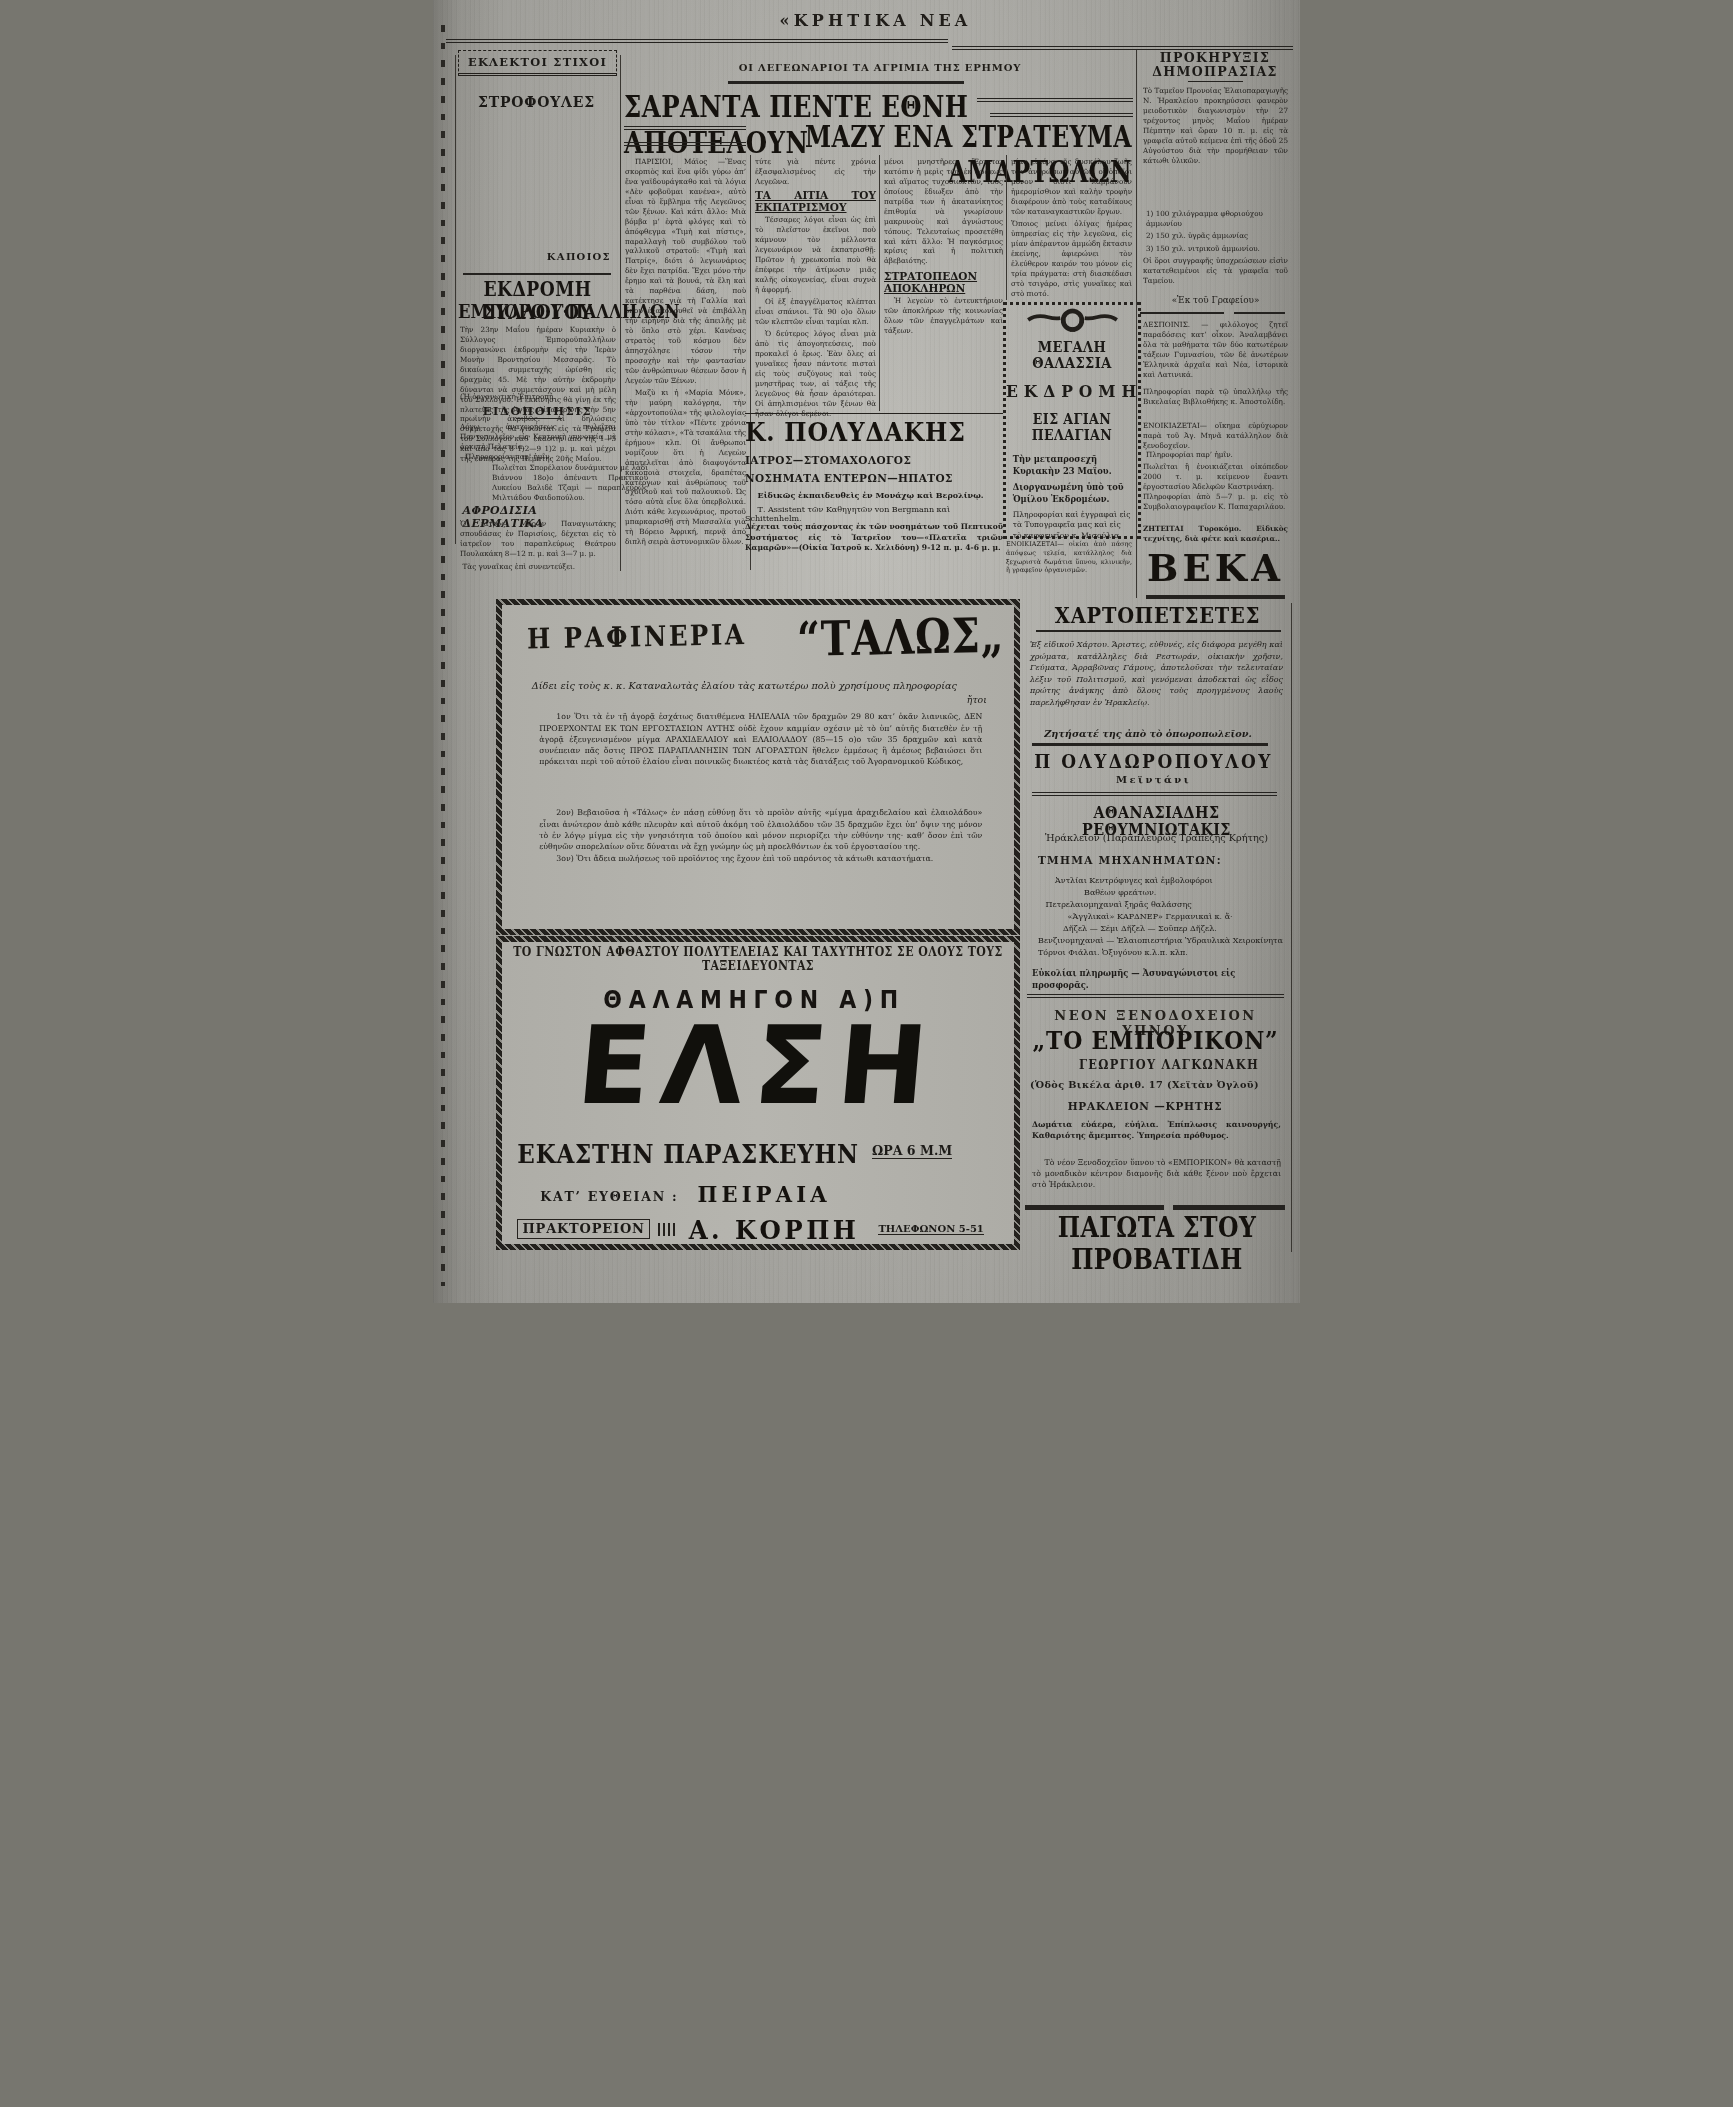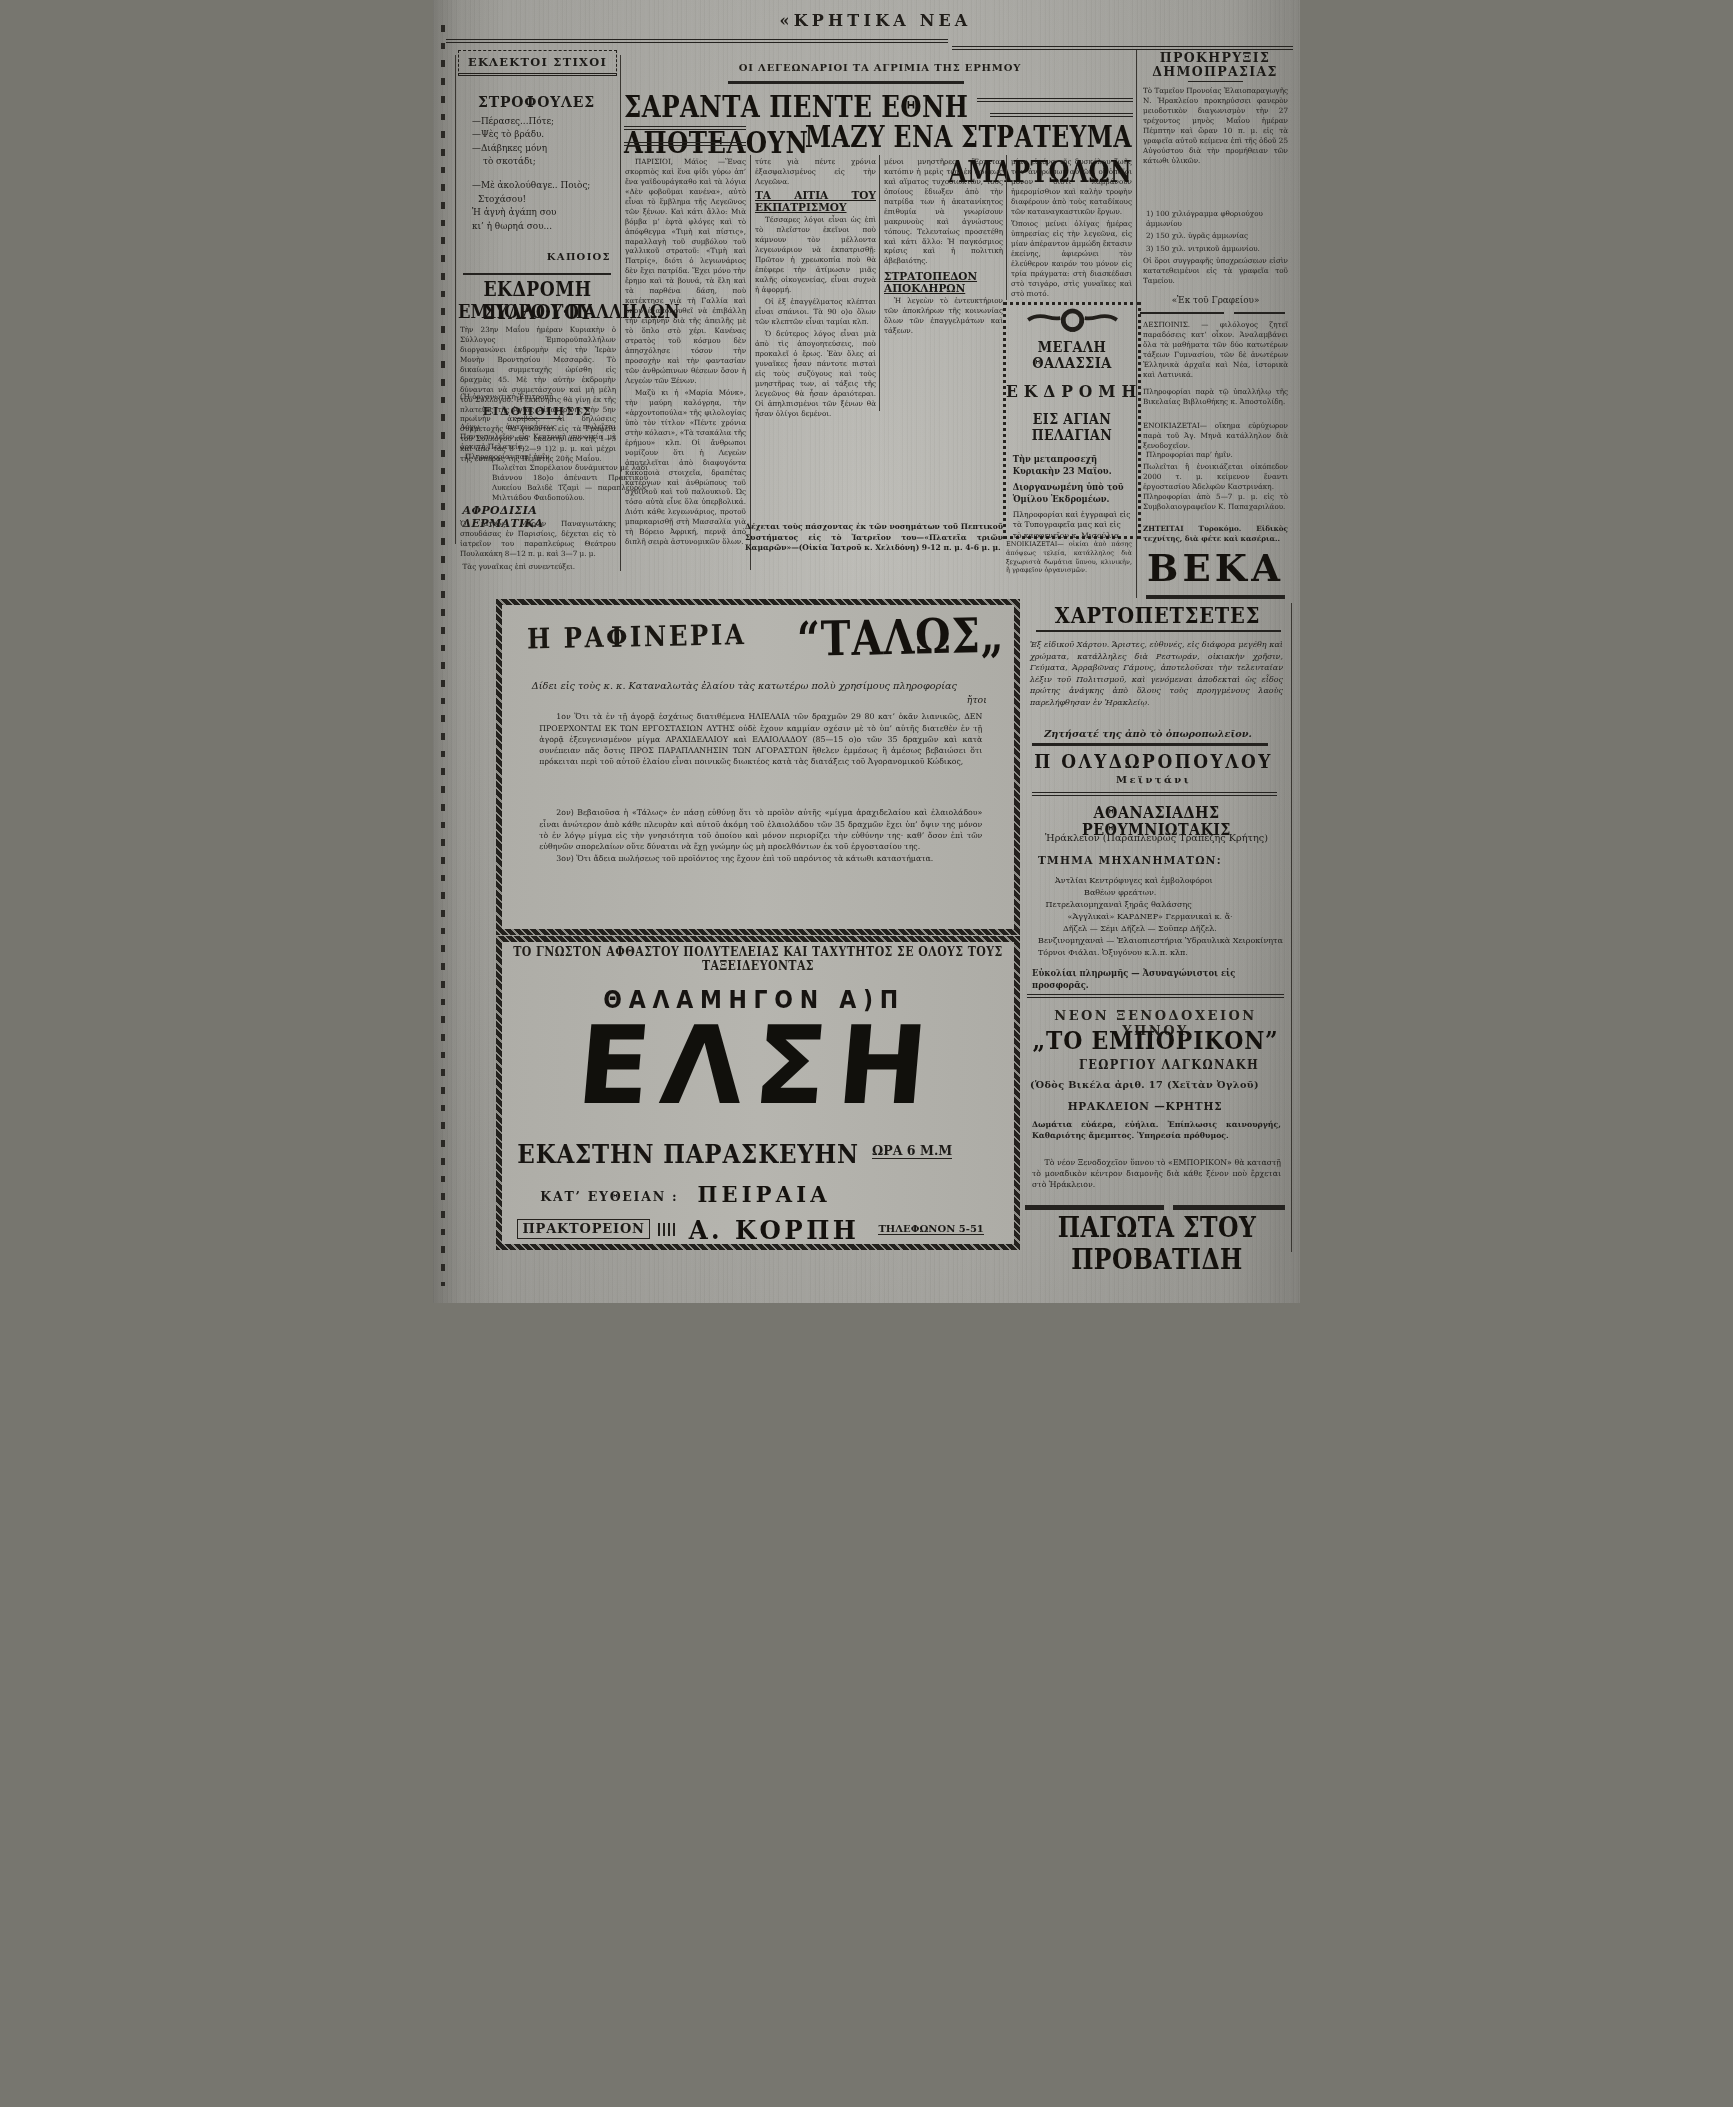--- a/index.html
+++ b/index.html
@@ -33,31 +33,20 @@
 
   <div class="abs dash-edge" style="left:8.4px;top:25px;height:1261px;"></div>
   <div class="abs vrule" style="left:22px;top:55px;height:489px;"></div>
 
   <div class="abs ctr b" style="left:253px;top:11px;width:379px;font-size:16px;letter-spacing:4.2px;color:#201d19;">«ΚΡΗΤΙΚΑ  ΝΕΑ</div>
   <div class="abs drule" style="left:12.6px;top:39px;width:502px;"></div>
   <div class="abs drule" style="left:519px;top:46px;width:341px;"></div>
 
   <div class="abs ctr b" style="left:25px;top:50px;width:157px;height:22px;border:1.7px dashed #221f1b;border-bottom:3px double #221f1b;font-size:11.4px;letter-spacing:1.3px;line-height:22px;">ΕΚΛΕΚΤΟΙ ΣΤΙΧΟΙ</div>
   <div class="abs ctr b" style="left:25px;top:94px;width:157px;font-size:14px;letter-spacing:0.8px;">ΣΤΡΟΦΟΥΛΕΣ</div>
-  <div class="abs" style="left:39px;top:115px;width:143px;font-size:8.9px;line-height:1.5;">
-    <div>—Πέρασες...Πότε;</div>
-    <div>—Ψὲς τὸ βράδυ.</div>
-    <div>—Διάβηκες μόνη</div>
-    <div style="padding-left:11px;">τὸ σκοτάδι;</div>
-    <div style="height:11px;"></div>
-    <div>—Μὲ ἀκολούθαγε.. Ποιὸς;</div>
-    <div style="padding-left:5.9px;">Στοχάσου!</div>
-    <div>Ἡ ἁγνὴ ἀγάπη σου</div>
-    <div>κι’ ἡ θωρηά σου...</div>
-  </div>
   <div class="abs rgt b" style="left:39px;top:251px;width:139px;font-size:10px;letter-spacing:1.3px;">ΚΑΠΟΙΟΣ</div>
   <div class="abs rule" style="left:29.5px;top:273px;width:148px;height:1.7px;"></div>
 
   <div class="abs ctr" style="left:25px;top:281px;width:159px;font-size:17.3px;font-weight:900;letter-spacing:0.4px;transform:scaleY(1.15);color:#171411;">ΕΚΔΡΟΜΗ ΣΥΛΛΟΓΟΥ</div>
   <div class="abs ctr" style="left:25px;top:302px;width:159px;font-size:16.4px;font-weight:900;letter-spacing:0px;transform:scaleY(1.15);color:#171411;">ΕΜΠΟΡΟ·Υ·ΠΑΛΛΗΛΩΝ</div>
   <div class="abs jst body-txt" style="left:27px;top:325px;width:156px;">Τὴν 23ην Μαΐου ἡμέραν Κυριακὴν ὁ Σύλλογος Ἐμποροϋπαλλήλων διοργανώνει ἐκδρομὴν εἰς τὴν Ἱερὰν Μονὴν Βροντησίου Μεσσαρᾶς. Τὸ δικαίωμα συμμεταχῆς ὡρίσθη εἰς δραχμὰς 45. Μὲ τὴν αὐτὴν ἐκδρομὴν δύνανται νὰ συμμετάσχουν καὶ μὴ μέλη τοῦ Συλλόγου. Ἡ ἐκκίνησις θὰ γίνῃ ἐκ τῆς πλατείας τῆς Ἁγίας Αἰκατερίνης τὴν 5ην πρωϊνὴν ἀκριβῶς. Αἱ δηλώσεις συμμετοχῆς θὰ γίνωνται εἰς τὰ Γραφεῖα τοῦ Συλλόγου καθ’ ἑκάστην ἀπὸ τῆς 1—3 καὶ ἀπὸ τὰς 8 1)2—9 1)2 μ. μ. καὶ μέχρι τῆς ἑσπέρας τῆς Πέμπτης 20ῆς Μαΐου.</div>
   <div class="abs" style="left:27px;top:392px;width:156px;font-size:7.2px;">(Ἡ ὀργανωτικὴ Ἐπιτροπή.</div>
 
   <div class="abs ctr b" style="left:25px;top:404px;width:159px;font-size:11.4px;letter-spacing:1.7px;">ΕΙΔΟΠΟΙΗΣΙΣ</div>
   <div class="abs rule" style="left:83px;top:418px;width:46px;height:1.3px;"></div>
@@ -118,20 +107,27 @@
     </div>
     <div class="ctr b" style="font-size:13px;letter-spacing:0.4px;margin-top:5.9px;transform:scaleY(1.1);">ΜΕΓΑΛΗ ΘΑΛΑΣΣΙΑ</div>
     <div class="ctr b" style="font-size:15.6px;letter-spacing:5.9px;margin-top:11px;transform:scaleY(1.1);">ΕΚΔΡΟΜΗ</div>
     <div class="ctr b" style="font-size:12.6px;letter-spacing:0.4px;margin-top:11.8px;transform:scaleY(1.1);">ΕΙΣ ΑΓΙΑΝ ΠΕΛΑΓΙΑΝ</div>
     <div class="b" style="font-size:8.4px;margin:11px 6.7px 0;line-height:1.45;">Τὴν μεταπροσεχῆ Κυριακὴν 23 Μαΐου.</div>
     <div class="b" style="font-size:8.4px;margin:4.2px 6.7px 0;line-height:1.45;">Διοργανωμένη ὑπὸ τοῦ Ὁμίλου Ἐκδρομέων.</div>
     <div style="font-size:7.6px;margin:4.2px 6.7px 0;line-height:1.4;">Πληροφορίαι καὶ ἐγγραφαὶ εἰς τὰ Τυπογραφεῖα μας καὶ εἰς τὸ καφφενεῖον κ. Μισούλια.</div>
   </div>
   <div class="abs jst body-sm" style="left:573px;top:540px;width:126px;">ΕΝΟΙΚΙΑΖΕΤΑΙ— οἰκίαι ἀπὸ πάσης ἀπόψεως τελεία, κατάλληλος διὰ ξεχωριστὰ δωμάτια ὕπνου, κλινικήν, ἢ γραφεῖον ὀργανισμῶν.</div>
 
+  <div class="abs" style="left:312px;top:413px;width:258px;height:103px;border-top:1.7px solid #24211d;">
+    <div style="font-size:23.6px;font-weight:900;letter-spacing:0.8px;margin-top:4.2px;transform:scaleY(1.08);color:#15120e;">Κ. ΠΟΛΥΔΑΚΗΣ</div>
+    <div class="b" style="font-size:10.5px;margin-top:7.6px;letter-spacing:0.4px;">ΙΑΤΡΟΣ—ΣΤΟΜΑΧΟΛΟΓΟΣ</div>
+    <div class="b" style="font-size:10.5px;margin-top:5.9px;letter-spacing:0.4px;">ΝΟΣΗΜΑΤΑ ΕΝΤΕΡΩΝ—ΗΠΑΤΟΣ</div>
+    <div class="b" style="font-size:8px;margin-top:6.7px;text-indent:12.6px;">Εἰδικῶς ἐκπαιδευθεὶς ἐν Μονάχῳ καὶ Βερολίνῳ.</div>
+    <div style="font-size:8px;margin-top:4.2px;text-indent:12.6px;">Τ. Assistent τῶν Καθηγητῶν von Bergmann καὶ Schittenhelm.</div>
+  </div>
   <div class="abs jst b" style="left:312px;top:522px;width:258px;font-size:7.6px;line-height:1.4;">Δέχεται τοὺς πάσχοντας ἐκ τῶν νοσημάτων τοῦ Πεπτικοῦ Συστήματος εἰς τὸ Ἰατρεῖον του—«Πλατεῖα τριῶν Καμαρῶν»—(Οἰκία Ἰατροῦ κ. Χελιδόνη) 9-12 π. μ. 4-6 μ. μ.</div>
 
   <div class="abs ctr b" style="left:708px;top:50px;width:148px;font-size:12.6px;letter-spacing:1.3px;">ΠΡΟΚΗΡΥΞΙΣ</div>
   <div class="abs ctr b" style="left:708px;top:64px;width:148px;font-size:12.6px;letter-spacing:1.3px;">ΔΗΜΟΠΡΑΣΙΑΣ</div>
   <div class="abs rule" style="left:755px;top:81px;width:55px;height:1.3px;"></div>
   <div class="abs jst body-txt" style="left:710px;top:86px;width:145px;">Τὸ Ταμεῖον Προνοίας Ἐλαιοπαραγωγῆς Ν. Ἡρακλείου προκηρύσσει φανερὸν μειοδοτικὸν διαγωνισμὸν τὴν 27 τρέχοντος μηνὸς Μαΐου ἡμέραν Πέμπτην καὶ ὥραν 10 π. μ. εἰς τὰ γραφεῖα αὐτοῦ κείμενα ἐπὶ τῆς ὁδοῦ 25 Αὐγούστου διὰ τὴν προμήθειαν τῶν κάτωθι ὑλικῶν.</div>
   <div class="abs body-txt" style="left:713px;top:209px;width:142px;">
     <div style="margin-bottom:2.5px;">1) 100 χιλιόγραμμα φθοριούχου ἀμμωνίου</div>
     <div style="margin-bottom:2.5px;">2) 150 χιλ. ὑγρᾶς ἀμμωνίας</div>
     <div>3) 150 χιλ. νιτρικοῦ ἀμμωνίου.</div>

